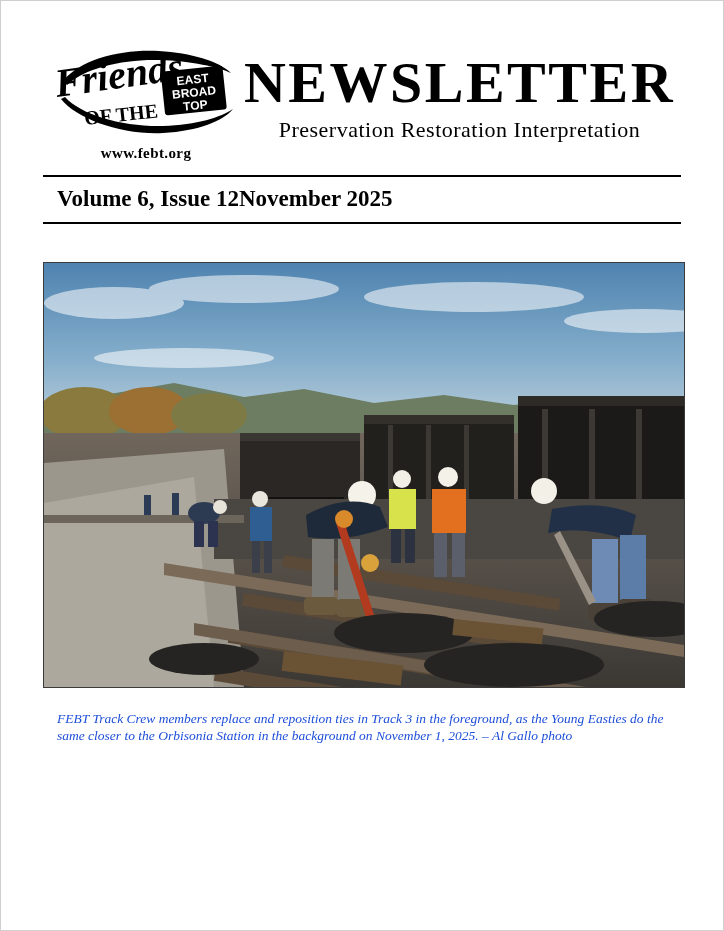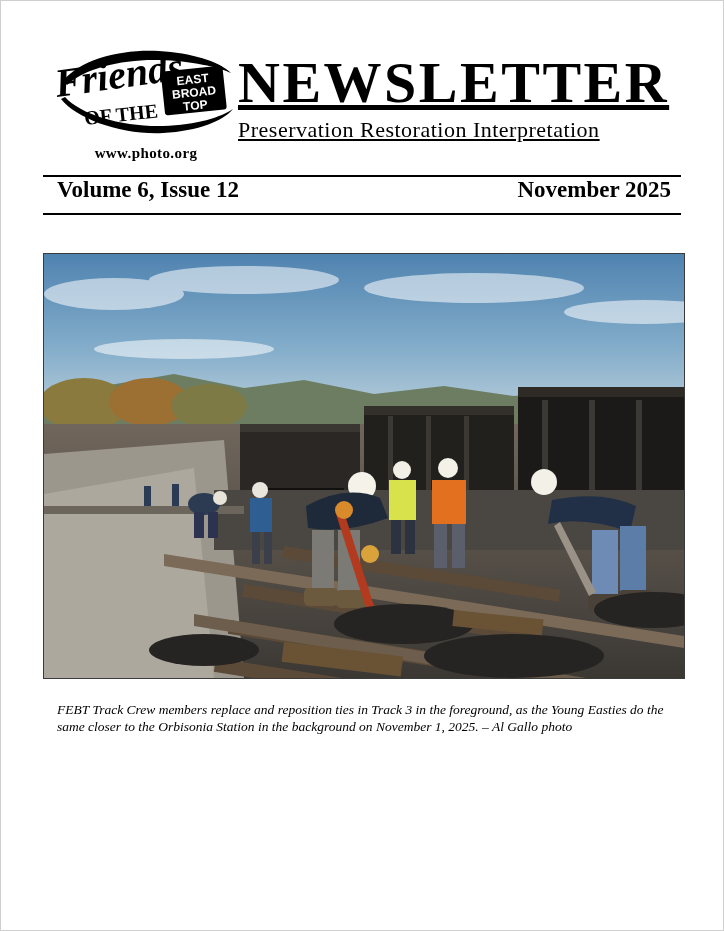--- a/index.html
+++ b/index.html
@@ -51,22 +51,21 @@
     font-weight: bold;
     font-size: 15px;
     letter-spacing: 0.4px;
     color: #000;
   }
   .title-block {
     position: absolute;
     left: 195px;
     right: 0;
     top: 22px;
-    text-align: left;
-    text-decoration: underline;
+    text-align: center;
   }
   .newsletter-title {
     font-family: "Liberation Serif", serif;
     font-weight: bold;
     font-size: 58px;
     line-height: 60px;
     letter-spacing: 2.5px;
     color: #000;
   }
   .subtitle {
@@ -78,23 +77,22 @@
     color: #000;
   }
 
   
   .rule-top {
     margin-top: 6px;
     border-top: 2.5px solid #000;
   }
   .volume-bar {
     display: flex;
-    justify-content: space-between;
     align-items: baseline;
-    padding: 0 10px 10px 14px;
+    padding: 9px 10px 10px 14px;
   }
   .volume-text, .date-text {
     font-family: "Liberation Serif", serif;
     font-weight: bold;
     font-size: 23px;
     color: #000;
   }
   .rule-bottom {
     border-top: 2.5px solid #000;
   }
@@ -114,21 +112,21 @@
     background: #5d7b93;
   }
   .photo svg { display:block; }
 
   .caption {
     margin: 22px 14px 0 14px;
     font-family: "Liberation Serif", serif;
     font-style: italic;
     font-size: 13.5px;
     line-height: 17px;
-    color: #000000;
+    color: #1d4ed8;
   }
 </style>
 </head>
 <body>
 
 <div class="page">
   <div class="page-inner">
 
     <div class="masthead">
 
@@ -144,21 +142,21 @@
 
           <text x="34" y="84" font-family="Liberation Serif, serif" font-weight="bold" font-size="20" fill="#000" transform="rotate(-6 34 84)">OF THE</text>
 
           <g transform="rotate(-6 138 52)">
             <rect x="112" y="28" width="62" height="44" rx="3" fill="#000"></rect>
             <text x="143" y="43" text-anchor="middle" font-family="Liberation Sans, sans-serif" font-weight="bold" font-size="12" fill="#fff">EAST</text>
             <text x="143" y="56" text-anchor="middle" font-family="Liberation Sans, sans-serif" font-weight="bold" font-size="12" fill="#fff">BROAD</text>
             <text x="143" y="69" text-anchor="middle" font-family="Liberation Sans, sans-serif" font-weight="bold" font-size="12" fill="#fff">TOP</text>
           </g>
         </svg>
-        <div class="logo-url">www.photo.org</div>
+        <div class="logo-url">www.febt.org</div>
       </div>
 
       <div class="title-block">
         <div class="newsletter-title">NEWSLETTER</div>
         <div class="subtitle">Preservation  Restoration  Interpretation</div>
       </div>
     </div>
 
     <div class="rule-top"></div>
 

